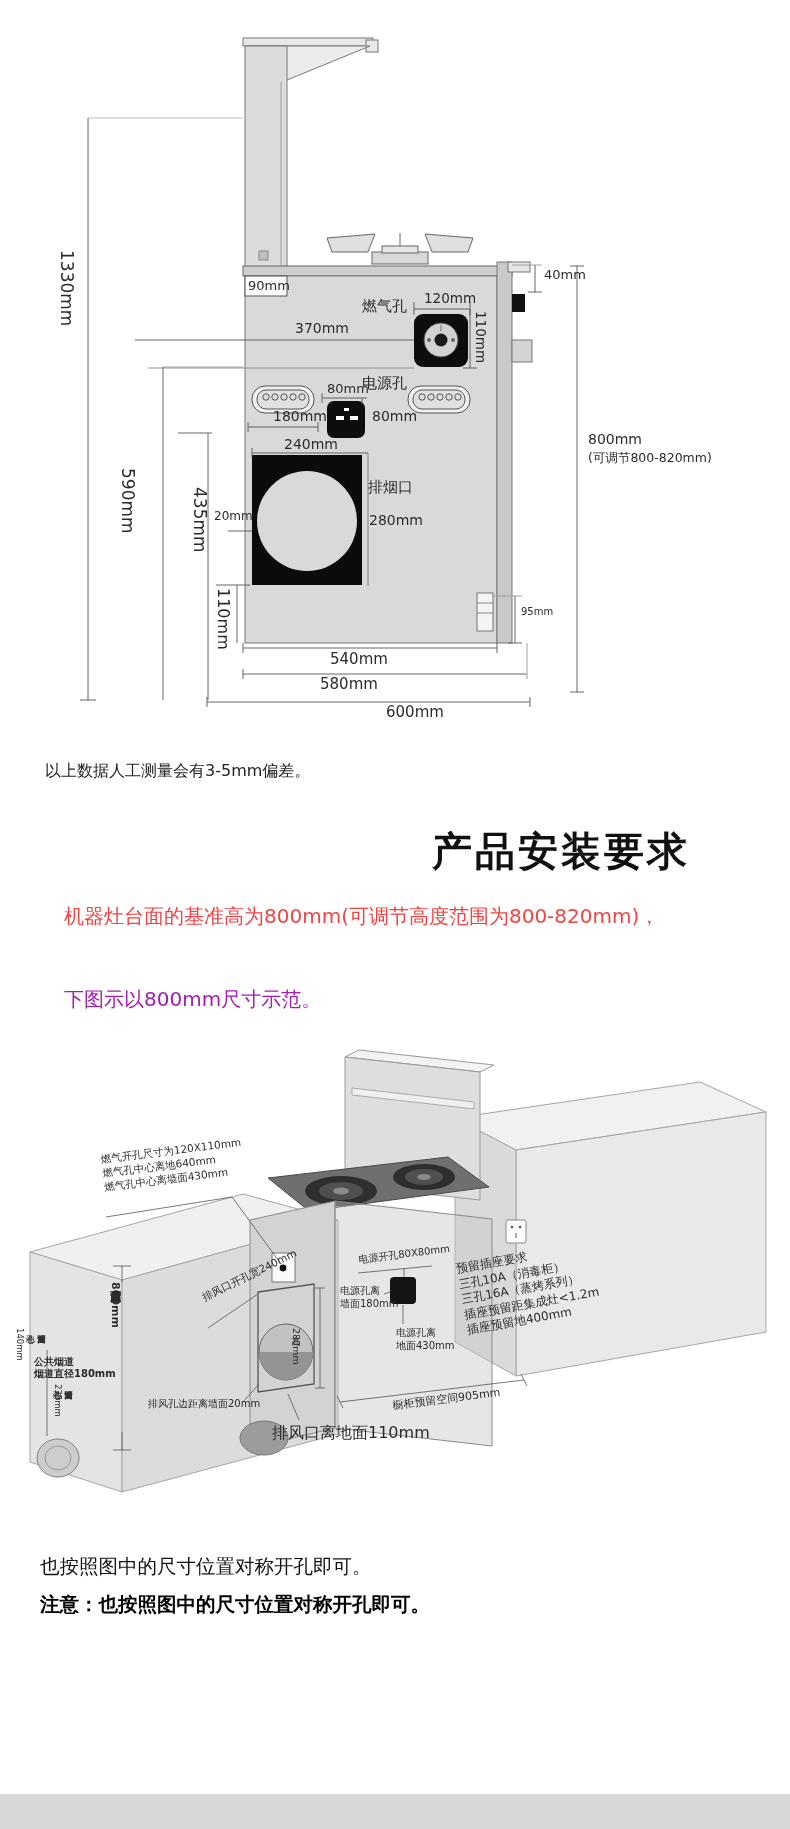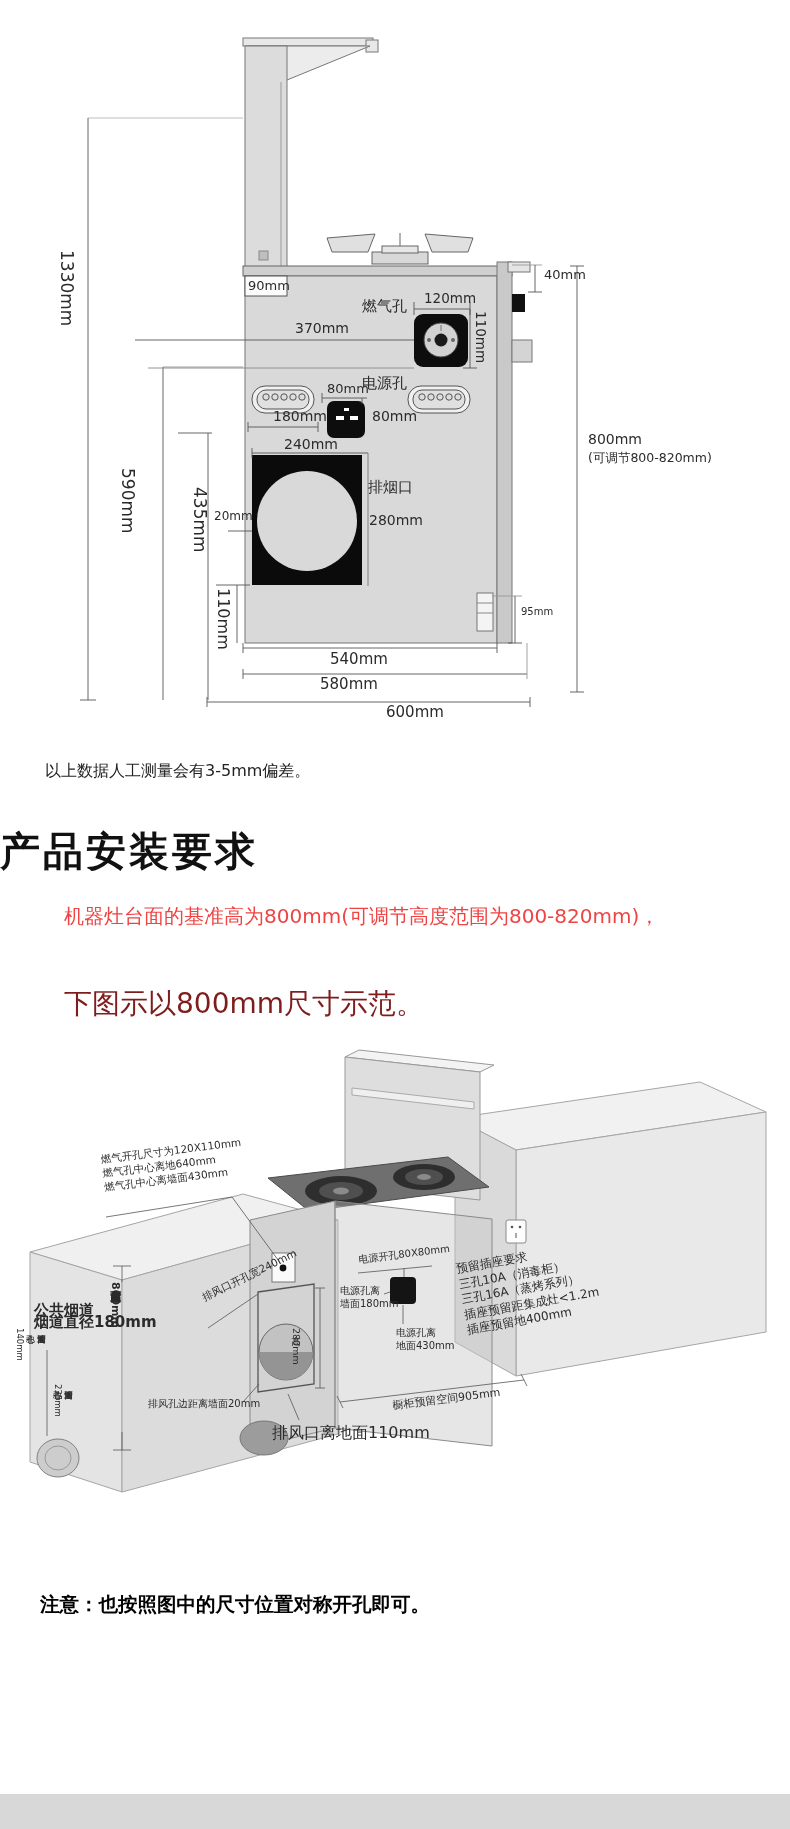--- a/index.html
+++ b/index.html
@@ -2,21 +2,21 @@
 <html><head>
 <meta charset="utf-8">
 <style>
   html,body{margin:0;padding:0;background:#fff;}
   #page{position:relative;width:790px;height:1829px;background:#ffffff;overflow:hidden;
         font-family:"DejaVu Sans","Liberation Sans",sans-serif;color:#2b2b2b;}
   svg{position:absolute;left:0;}
   .lbl{position:absolute;white-space:nowrap;color:#2b2b2b;line-height:1.15;}
   .rot90{transform-origin:0 0;transform:rotate(90deg);}
   .vert{writing-mode:vertical-rl;text-orientation:mixed;}
-  .c{text-align:left;}
+  .c{text-align:right;}
   .bold{font-weight:bold;}
 </style>
 </head>
 <body>
 
 <div id="page">
 
   <svg width="790" height="730" style="top:0">
     <g stroke="#777" fill="#e8e8e8" stroke-width="1">
       <rect x="243" y="38" width="130" height="8"></rect>
@@ -151,21 +151,21 @@
   <div class="lbl" style="left:588px;top:451px;font-size:12.5px">(可调节800-820mm)</div>
   <div class="lbl" style="left:521px;top:606px;font-size:10px">95mm</div>
   <div class="lbl" style="left:330px;top:651px;font-size:15px">540mm</div>
   <div class="lbl" style="left:320px;top:676px;font-size:15px">580mm</div>
   <div class="lbl" style="left:386px;top:704px;font-size:15px">600mm</div>
 
   <div class="lbl" style="left:45px;top:762px;font-size:16px;color:#222">以上数据人工测量会有3-5mm偏差。</div>
 
   <div class="lbl c" style="left:0;top:828px;width:690px;font-size:40px;font-weight:600;letter-spacing:3px;color:#111">产品安装要求</div>
   <div class="lbl" style="left:64px;top:905px;font-size:20px;color:#ef4444">机器灶台面的基准高为800mm(可调节高度范围为800-820mm)，</div>
-  <div class="lbl" style="left:64px;top:988px;font-size:28px;color:#7f1d1d">下图示以800mm尺寸示范。</div>
+  <div class="lbl" style="left:64px;top:988px;font-size:20px;color:#a21caf">下图示以800mm尺寸示范。</div>
 
   <svg width="790" height="470" style="top:1030px">
     <g stroke="#a5a5a5" stroke-width="1">
       <polygon points="30,222 243,164 338,190 122,250" fill="#f0f0f0"></polygon>
       <polygon points="30,222 122,250 122,462 30,432" fill="#e4e4e4"></polygon>
       <polygon points="122,250 338,190 338,404 122,462" fill="#dcdcdc"></polygon>
       <ellipse cx="58" cy="428" rx="21" ry="19" fill="#cdcdcd" stroke="#808080"></ellipse>
       <ellipse cx="58" cy="428" rx="13" ry="12" fill="none" stroke="#999"></ellipse>
     </g>
     <g stroke="#a5a5a5" stroke-width="1">
@@ -240,34 +240,35 @@
     <span style="display:block">地面430mm</span>
   </div>
   <div class="lbl" style="left:455px;top:1262px;font-size:12px;line-height:15.5px;font-weight:500;transform:rotate(-10deg);transform-origin:0 0">
     <span style="display:block">预留插座要求</span>
     <span style="display:block">三孔10A（消毒柜）</span>
     <span style="display:block">三孔16A（蒸烤系列）</span>
     <span style="display:block">插座预留距集成灶&lt;1.2m</span>
     <span style="display:block">插座预留地400mm</span>
   </div>
   <div class="lbl vert bold" style="left:108px;top:1282px;height:150px;font-size:11px">台面高度尺寸800mm</div>
-  <div class="lbl bold" style="left:34px;top:1304px;font-size:15px;line-height:12px">
+  <div class="lbl bold" style="left:34px;top:1356px;font-size:10px;line-height:12px">
     <span style="display:block">公共烟道</span>
     <span style="display:block">烟道直径180mm</span>
   </div>
   <div class="lbl vert" style="left:14px;top:1328px;height:100px;font-size:8.5px;line-height:11px">
     <span style="display:block">墙面离烟管</span>
     <span style="display:block">孔中心</span>
     <span style="display:block">140mm</span>
   </div>
   <div class="lbl vert" style="left:52px;top:1384px;height:110px;font-size:8.5px;line-height:11px">
     <span style="display:block">墙面离烟管</span>
     <span style="display:block">孔中心235mm</span>
   </div>
   <div class="lbl" style="left:148px;top:1398px;font-size:10px">排风孔边距离墙面20mm</div>
   <div class="lbl" style="left:272px;top:1424px;font-size:16px">排风口离地面110mm</div>
   <div class="lbl vert" style="left:290px;top:1328px;height:70px;font-size:9.5px">高280mm</div>
   <div class="lbl" style="left:392px;top:1400px;font-size:11px;transform:rotate(-7deg);transform-origin:0 0">橱柜预留空间905mm</div>
 
+  <div class="lbl" style="left:40px;top:1556px;font-size:19.5px;color:#111">也按照图中的尺寸位置对称开孔即可。</div>
   <div class="lbl bold" style="left:40px;top:1594px;font-size:19.5px;color:#000">注意：也按照图中的尺寸位置对称开孔即可。</div>
 
   <div style="position:absolute;left:0;top:1794px;width:790px;height:35px;background:#d8d8d8"></div>
 </div>
 
 </body></html>

